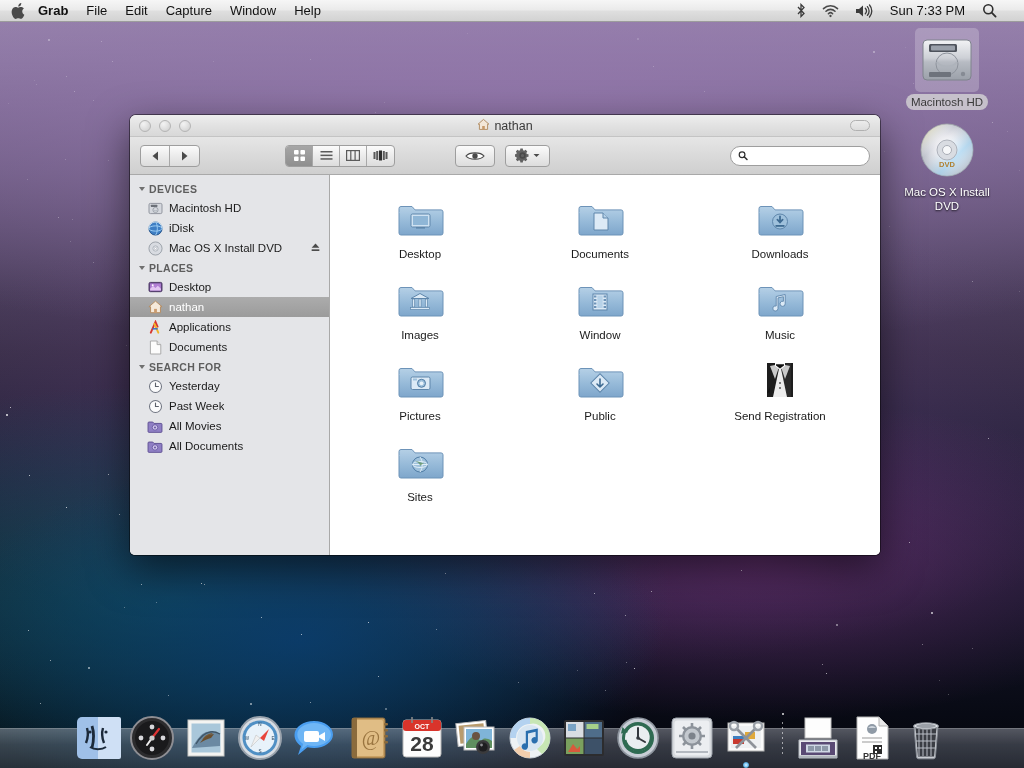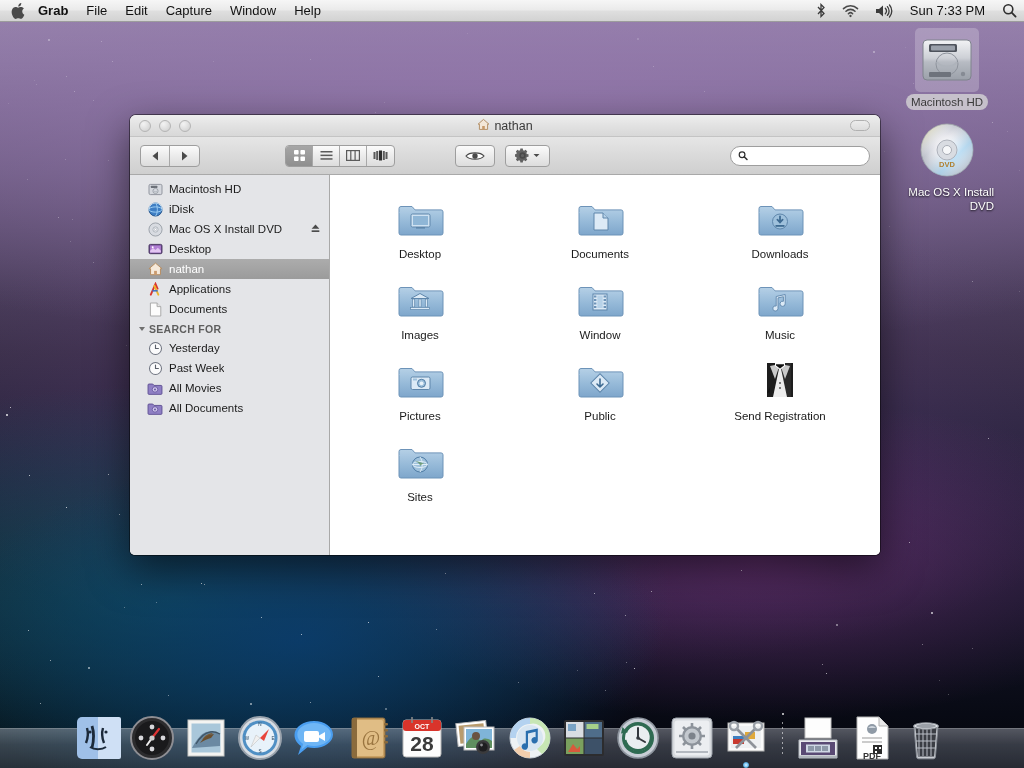--- a/index.html
+++ b/index.html
@@ -33,21 +33,21 @@
     position: absolute; top: 0; left: 0; width: 1024px; height: 22px;
     background: linear-gradient(180deg, #f6f6f6 0%, #eaeaea 48%, #dfdfdf 52%, #d2d2d2 100%);
     border-bottom: 1px solid #9c9c9c;
     display: flex; align-items: center; font-size: 13px; color: #111;
     z-index: 50;
   }
   #menubar .apple { padding: 0 13px 0 11px; display: flex; align-items: center; }
   #menubar .apple svg { display: block; }
   .menu-item { padding: 0 9px; line-height: 21px; cursor: default; white-space: nowrap; }
   .menu-item.app-name { font-weight: bold; padding-left: 0; }
-  #menubar .right { margin-left: auto; display: flex; align-items: center; padding-right: 0; gap: 2px; }
+  #menubar .right { margin-left: auto; display: flex; align-items: center; padding-right: 20px; gap: 2px; }
   #menubar .right .mb-icon { padding: 0 7px; display: flex; align-items: center; }
   #menubar .clock { padding: 0 8px; font-size: 13px; line-height: 21px; }
 
   
   .desk-icon {
     position: absolute; width: 104px; text-align: center; cursor: default;
   }
   .desk-icon .glyph {
     width: 64px; height: 64px; margin: 0 auto; position: relative;
   }
@@ -399,21 +399,21 @@
       <rect x="16" y="17.5" width="24" height="5" rx="1" fill="#9aa0aa"></rect>
       <circle cx="32" cy="36" r="11" fill="none" stroke="#8e939c" stroke-width="1"></circle>
       <path d="M22 34c4 6 16 6 20 0" fill="none" stroke="#aeb3bb" stroke-width="2"></path>
       <rect x="14" y="44" width="22" height="5" rx="1" fill="#6e737c"></rect>
       <circle cx="48" cy="46" r="2.2" fill="#868b94"></circle>
     </svg>
   </div>
   <div class="dlabel">Macintosh HD</div>
 </div>
 
-<div class="desk-icon" style="left:895px; top:118px;text-align:right;">
+<div class="desk-icon" style="left:895px; top:118px;">
   <div class="glyph">
     <svg width="64" height="64" viewBox="0 0 64 64">
       <defs>
         <radialGradient id="dvdg" cx="50%" cy="45%" r="55%">
           <stop offset="0%" stop-color="#ffffff"></stop>
             <stop offset="40%" stop-color="#e9e9ee"></stop>
           <stop offset="70%" stop-color="#cfd2da"></stop>
             <stop offset="100%" stop-color="#b4b8c2"></stop>
         </radialGradient>
         <linearGradient id="dvdsheen" x1="0" y1="0" x2="1" y2="1">
@@ -524,20 +524,24 @@
           <circle cx="5" cy="5" r="3.5" fill="none" stroke="#2e2e2e" stroke-width="1.5"></circle>
           <path d="M7.6 7.6 L11 11" stroke="#2e2e2e" stroke-width="1.8" stroke-linecap="round"></path>
         </svg>
         <input type="text" value="" placeholder="" style="">
       </div>
     </div>
   </div>
 
   <div id="body">
     <div id="sidebar">
+        <div class="sb-head">
+          <span class="tri"></span>
+          <span>DEVICES</span>
+        </div>
         <div class="sb-row">
           <span class="ic">
             <svg width="15" height="13" viewBox="0 0 16 14">
               <rect x="1" y="1.5" width="14" height="11" rx="1.5" fill="#d5d8de" stroke="#8c9099"></rect>
               <rect x="3" y="3" width="7" height="2.4" rx=".6" fill="#6b7078"></rect>
               <circle cx="8" cy="8.6" r="2.8" fill="none" stroke="#9aa0a8"></circle>
               <path d="M5.4 8c1.2 2 4 2 5.2 0" fill="none" stroke="#b7bcc4" stroke-width="1.2"></path>
             </svg>
           </span>
           <span class="nm">Macintosh HD</span>
@@ -559,20 +563,24 @@
               <circle cx="8" cy="8" r="7" fill="#d8dbe1" stroke="#9aa0a8"></circle>
               <circle cx="8" cy="8" r="2.8" fill="#f0f1f4" stroke="#aab0b8"></circle>
               <circle cx="8" cy="8" r="1.2" fill="#fff" stroke="#b6bbc3"></circle>
             </svg>
           </span>
           <span class="nm">Mac OS X Install DVD</span>
           <span class="eject"><svg width="11" height="11" viewBox="0 0 12 12">
               <path d="M6 1.6 L10.2 6.4 H1.8 Z" fill="#4a4a4a"></path>
               <rect x="1.8" y="8" width="8.4" height="1.8" fill="#4a4a4a"></rect>
             </svg></span>
+        </div>
+        <div class="sb-head">
+          <span class="tri"></span>
+          <span>PLACES</span>
         </div>
         <div class="sb-row">
           <span class="ic">
             <svg width="15" height="13" viewBox="0 0 16 14">
               <rect x="1" y="1.5" width="14" height="10" rx="1.5" fill="#6b4f8e" stroke="#47325f"></rect>
               <rect x="2.2" y="2.7" width="11.6" height="7.6" fill="#b27fd4"></rect>
               <path d="M2.2 8.4l3.2-3 2.5 2.2 2.6-2.6 3.3 3.4v1.9H2.2z" fill="#e3c6f2"></path>
               <circle cx="5" cy="4.6" r="1" fill="#fff"></circle>
             </svg>
           </span>

